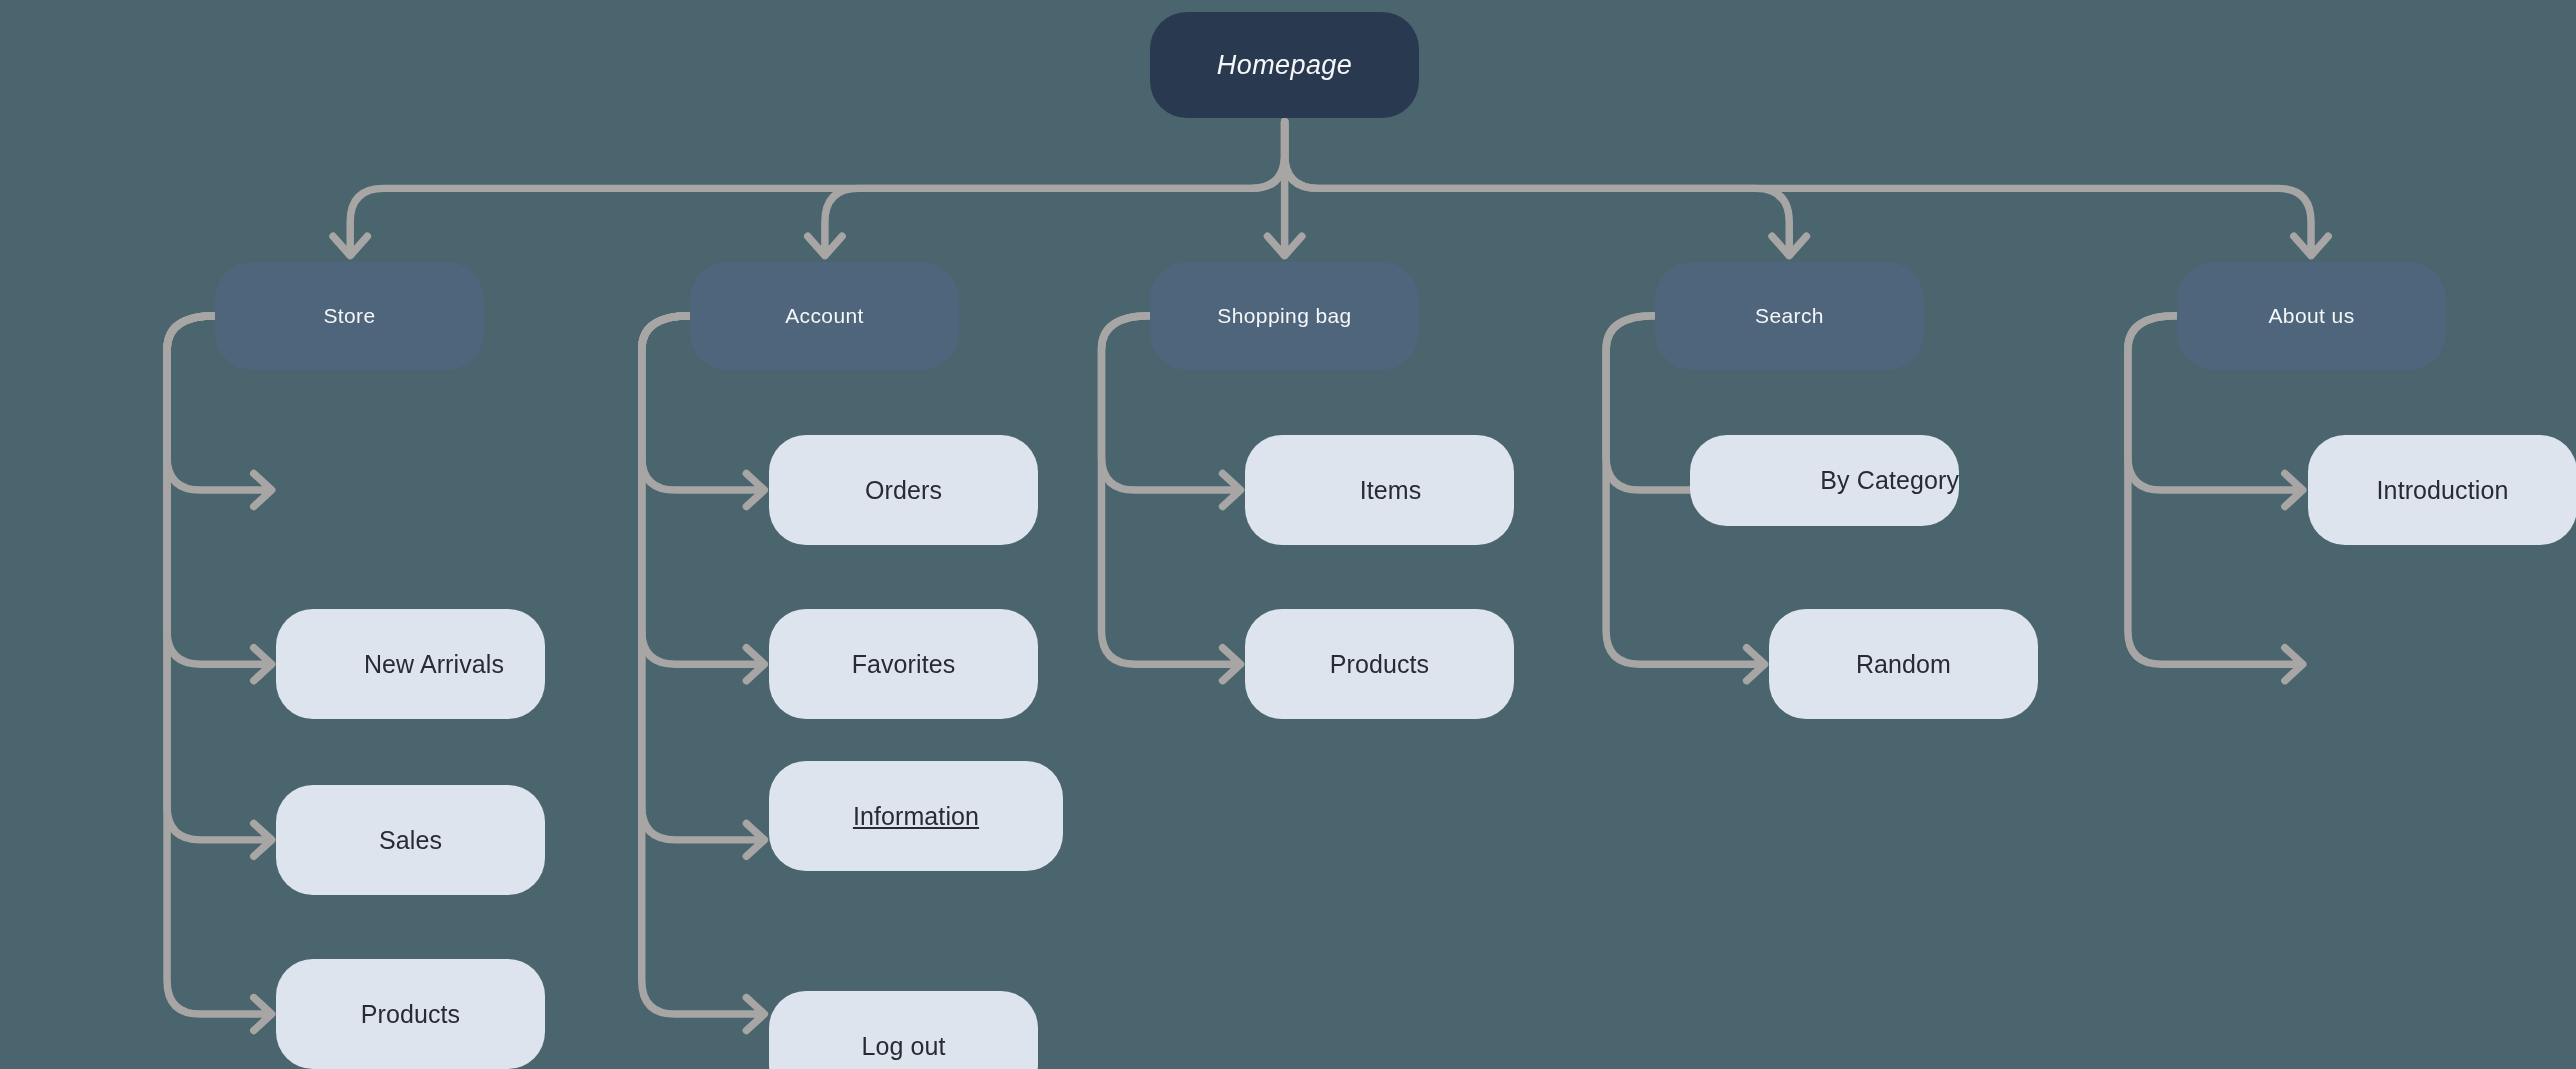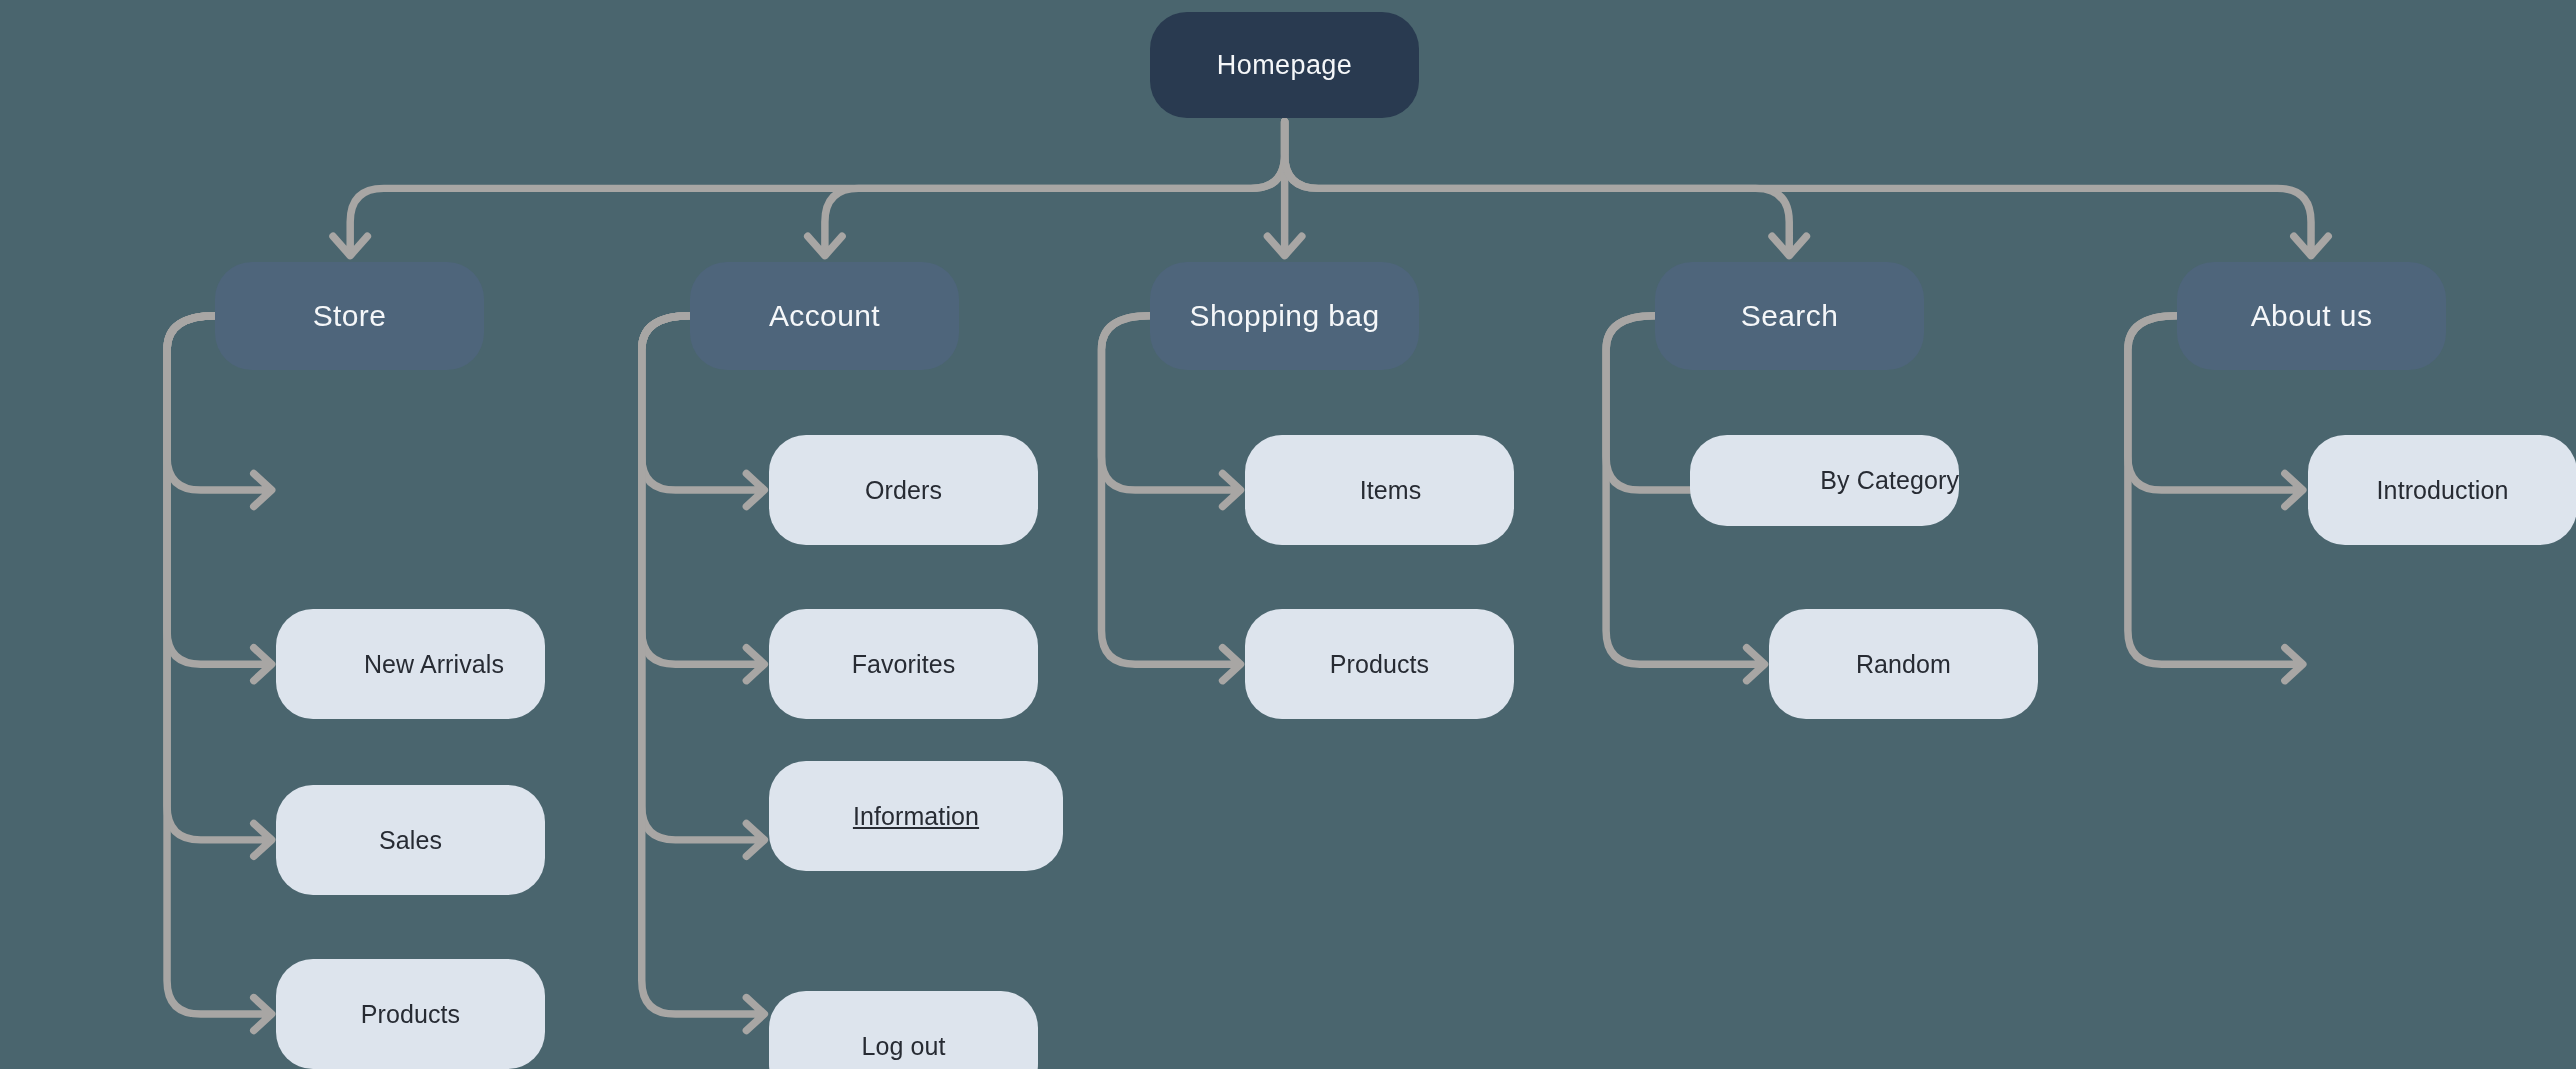--- a/index.html
+++ b/index.html
@@ -37,21 +37,21 @@
   }
   .node.root {
     background: var(--root-fill, #293A50);
     color: var(--text-on-dark, #F5F7F9);
     font-size: 27px;
     letter-spacing: 0.4px;
   }
   .node.branch {
     background: var(--branch-fill, #4E657B);
     color: var(--text-on-dark, #F5F7F9);
-    font-size: 30px;
+    font-size: 21px;
     letter-spacing: 0.4px;
   }
   .node.leaf {
     background: var(--leaf-fill, #DDE4ED);
     color: var(--text-on-light, #272B33);
     font-size: 25px;
     letter-spacing: 0.1px;
   }
   .node .label {
     pointer-events: none;
@@ -75,21 +75,21 @@
       <path d="M 1718 163 V 337 M 1695 316 L 1718 342 L 1741 316" fill="none" stroke="#A8A6A4" stroke-width="10" stroke-linecap="round" stroke-linejoin="round"></path>
       <path d="M 1538 422.5 Q 1473 422.5 1473 467.5 V 610.5 Q 1473 655.5 1518 655.5 H 1649 M 1635 633.5 L 1659 655.5 L 1635 677.5" fill="none" stroke="#A8A6A4" stroke-width="10" stroke-linecap="round" stroke-linejoin="round"></path>
       <path d="M 1538 422.5 Q 1473 422.5 1473 467.5 V 843.5 Q 1473 888.5 1518 888.5 H 1649 M 1635 866.5 L 1659 888.5 L 1635 910.5" fill="none" stroke="#A8A6A4" stroke-width="10" stroke-linecap="round" stroke-linejoin="round"></path>
       <path d="M 1718 163 V 207 Q 1718 252 1763 252 H 2348 Q 2393 252 2393 297 V 337 M 2370 316 L 2393 342 L 2416 316" fill="none" stroke="#A8A6A4" stroke-width="10" stroke-linecap="round" stroke-linejoin="round"></path>
       <path d="M 2213 422.5 Q 2148 422.5 2148 467.5 V 610.5 Q 2148 655.5 2193 655.5 H 2350 M 2336 633.5 L 2360 655.5 L 2336 677.5" fill="none" stroke="#A8A6A4" stroke-width="10" stroke-linecap="round" stroke-linejoin="round"></path>
       <path d="M 2213 422.5 Q 2148 422.5 2148 467.5 V 843.5 Q 2148 888.5 2193 888.5 H 2350 M 2336 866.5 L 2360 888.5 L 2336 910.5" fill="none" stroke="#A8A6A4" stroke-width="10" stroke-linecap="round" stroke-linejoin="round"></path>
       <path d="M 1718 163 V 207 Q 1718 252 1763 252 H 3046 Q 3091 252 3091 297 V 337 M 3068 316 L 3091 342 L 3114 316" fill="none" stroke="#A8A6A4" stroke-width="10" stroke-linecap="round" stroke-linejoin="round"></path>
       <path d="M 2911 422.5 Q 2846 422.5 2846 467.5 V 610.5 Q 2846 655.5 2891 655.5 H 3070 M 3056 633.5 L 3080 655.5 L 3056 677.5" fill="none" stroke="#A8A6A4" stroke-width="10" stroke-linecap="round" stroke-linejoin="round"></path>
       <path d="M 2911 422.5 Q 2846 422.5 2846 467.5 V 843.5 Q 2846 888.5 2891 888.5 H 3070 M 3056 866.5 L 3080 888.5 L 3056 910.5" fill="none" stroke="#A8A6A4" stroke-width="10" stroke-linecap="round" stroke-linejoin="round"></path>
     </svg>
-  <div class="node root" id="root-node" style="left: 1150px; top: 12px; width: 269px; height: 106px;">
+  <div class="node root" id="root-node" style="left: 1150px; top: 12px; width: 269px; height: 106px; font-style: italic;">
     <span class="label">Homepage</span>
   </div>
 
 <div class="node branch" style="left: 215px; top: 262px; width: 269px; height: 108px;">
       <span class="label">Store</span>
     </div>
     <div class="node leaf" style="left: 276px; top: 609px; width: 269px; height: 110px; padding-left: 47px;">
       <span class="label">New Arrivals</span>
     </div>
     <div class="node leaf" style="left: 276px; top: 785px; width: 269px; height: 110px;">

